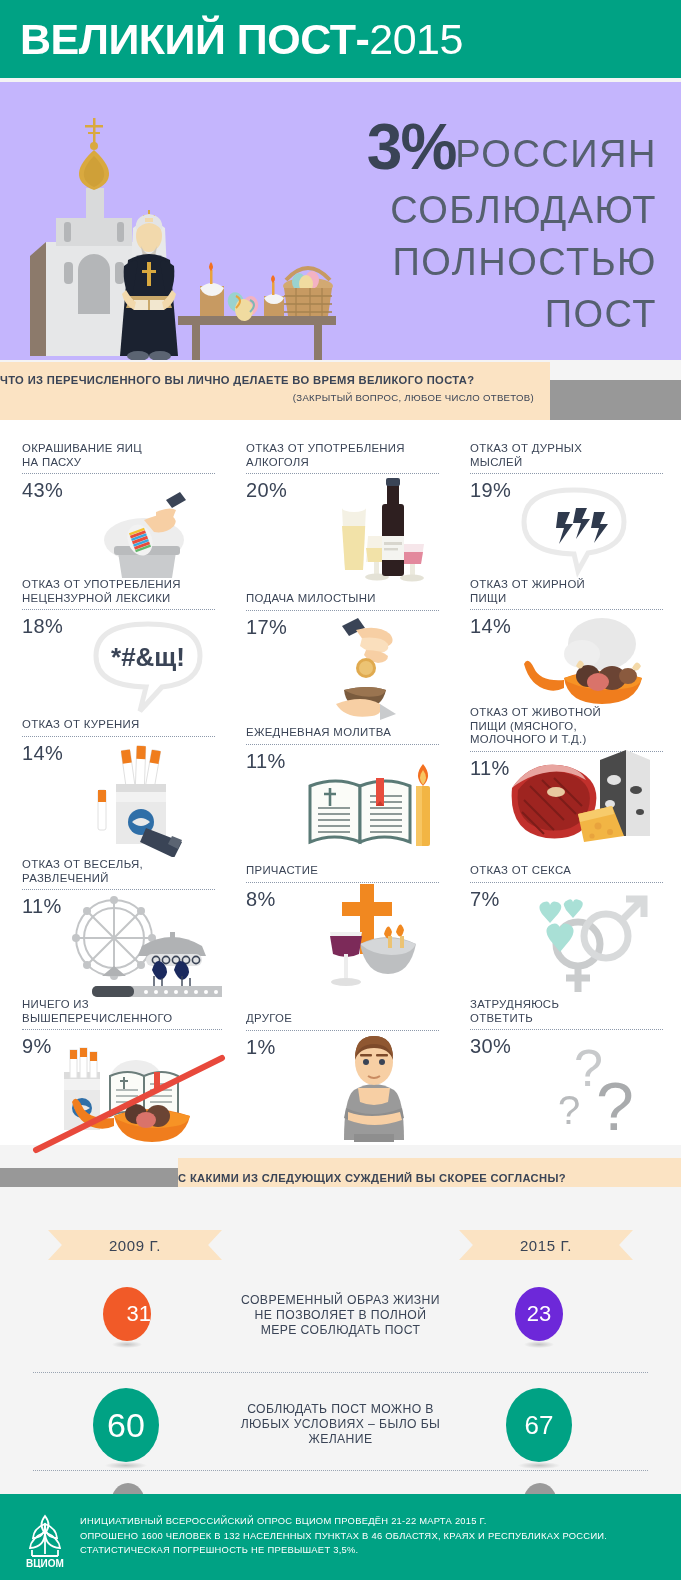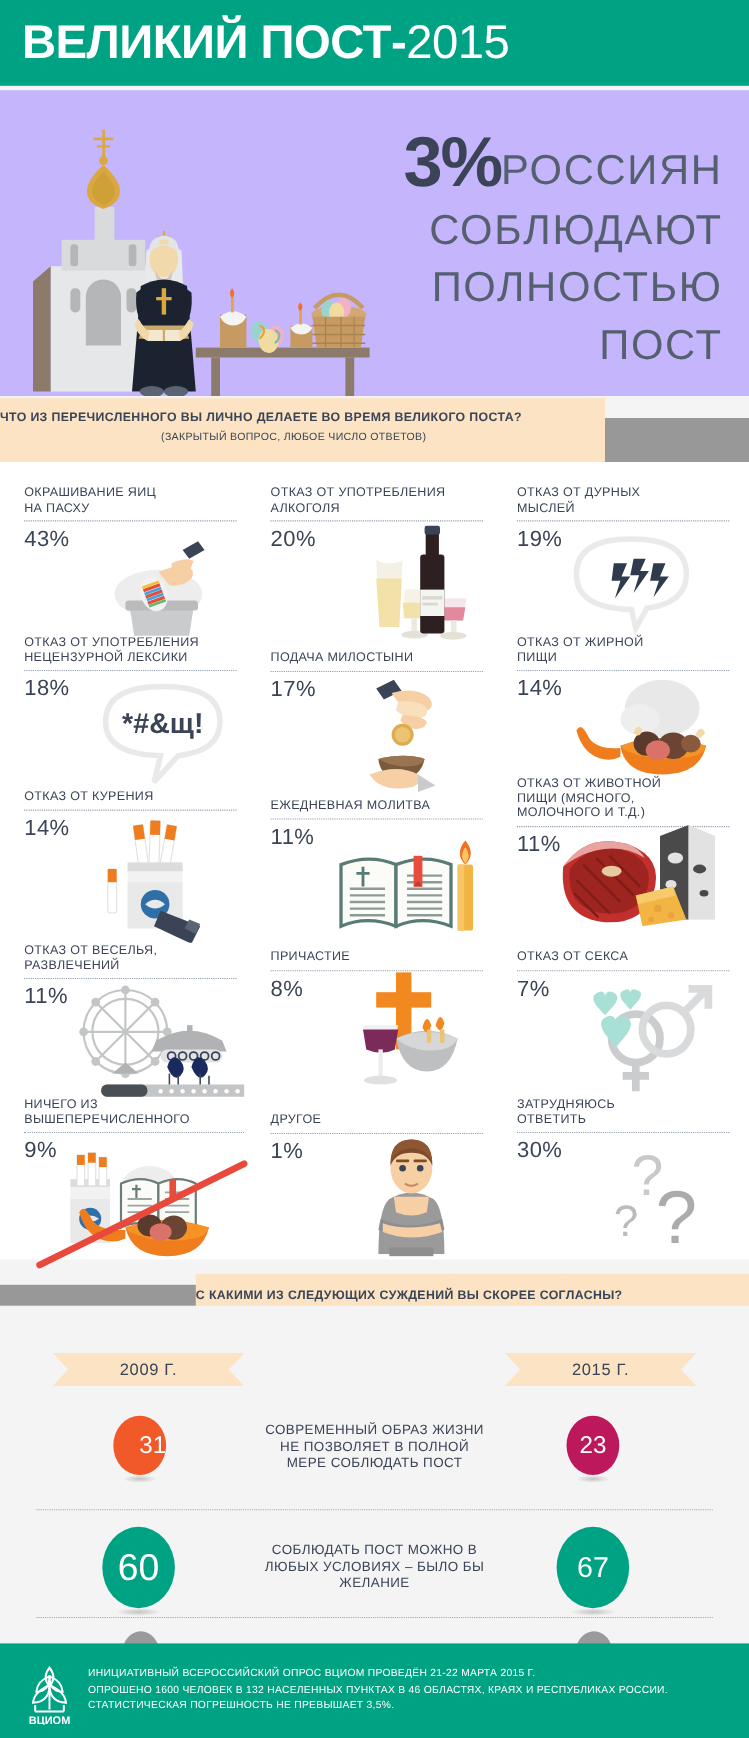--- a/index.html
+++ b/index.html
@@ -25,21 +25,21 @@
   .hero-rest{display:inline;font-size:38px;font-weight:300;color:#55606f;letter-spacing:1.5px;line-height:52px;}
   .hero-line{font-size:38px;font-weight:300;color:#55606f;letter-spacing:1.5px;line-height:52px;text-align:right;}
 
   
   .ill{position:absolute;left:0;bottom:0;width:360px;height:250px;}
 
   
   .qband{position:absolute;left:0;width:681px;height:42px;background:#989898;}
   .qbanner{position:absolute;background:#fbe3c3;}
   .qbanner .q-main{font-size:11.2px;font-weight:bold;letter-spacing:0.35px;color:#3a4456;line-height:13px;}
-  .qbanner .q-sub{font-size:9.6px;font-weight:400;letter-spacing:0.3px;color:#3a4456;text-align:center;line-height:13px;margin-top:4px;}
+  .qbanner .q-sub{font-size:9.6px;font-weight:400;letter-spacing:0.3px;color:#3a4456;text-align:right;line-height:13px;margin-top:4px;}
 
   
   .answers{position:absolute;left:0;top:420px;width:681px;height:725px;background:#ffffff;}
   .cell{position:absolute;}
   .cell .label{font-size:11.4px;letter-spacing:0.3px;line-height:13.5px;color:#3a4456;text-transform:uppercase;}
   .cell .rule{height:0;border-top:1.5px dotted #8d99ab;margin-top:4px;}
   .cell .pct{font-size:20px;font-weight:300;color:#3a4456;letter-spacing:0.4px;margin-top:5px;}
   .cell .art{position:absolute;}
 
   
@@ -527,21 +527,21 @@
     <div class="ribbon r-right" style="left:459px;top:43px;width:174px;">
       <span>2015 Г.</span>
     </div>
 
     <div class="crow" style="top:88px;height:97px;">
       <div class="bubble" style="left:70px;top:12px;width:48px;height:54px;background:#f15a28;font-size:22px;justify-content:flex-end;">
         <span>31</span>
         <span class="shadow"></span>
       </div>
       <div class="ctext" style="left:175px;top:18px;width:265px;">СОВРЕМЕННЫЙ ОБРАЗ ЖИЗНИ<br>НЕ ПОЗВОЛЯЕТ В ПОЛНОЙ<br>МЕРЕ СОБЛЮДАТЬ ПОСТ</div>
-      <div class="bubble" style="left:482px;top:12px;width:48px;height:54px;background:#be185d;font-size:22px;text-align:right;">
+      <div class="bubble" style="left:482px;top:12px;width:48px;height:54px;background:#6d28d9;font-size:22px;text-align:right;">
         <span>23</span>
         <span class="shadow"></span>
       </div>
     </div>
 
     <div class="crow" style="top:185px;height:98px;">
       <div class="dots"></div>
       <div class="bubble" style="left:60px;top:16px;width:66px;height:74px;background:#00a284;font-size:34px;">
         <span>60</span>
         <span class="shadow"></span>

